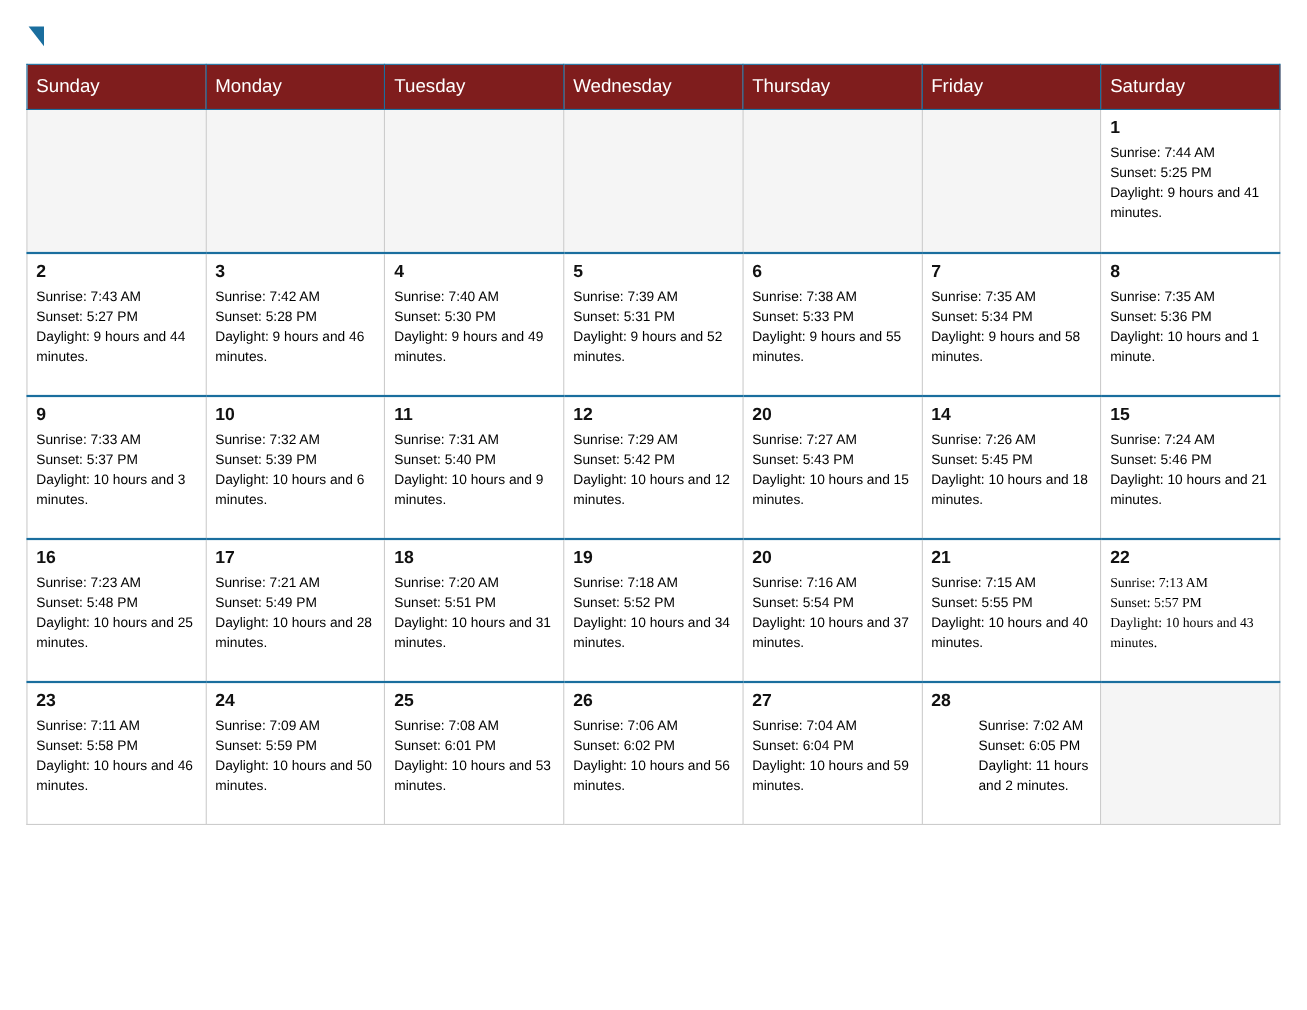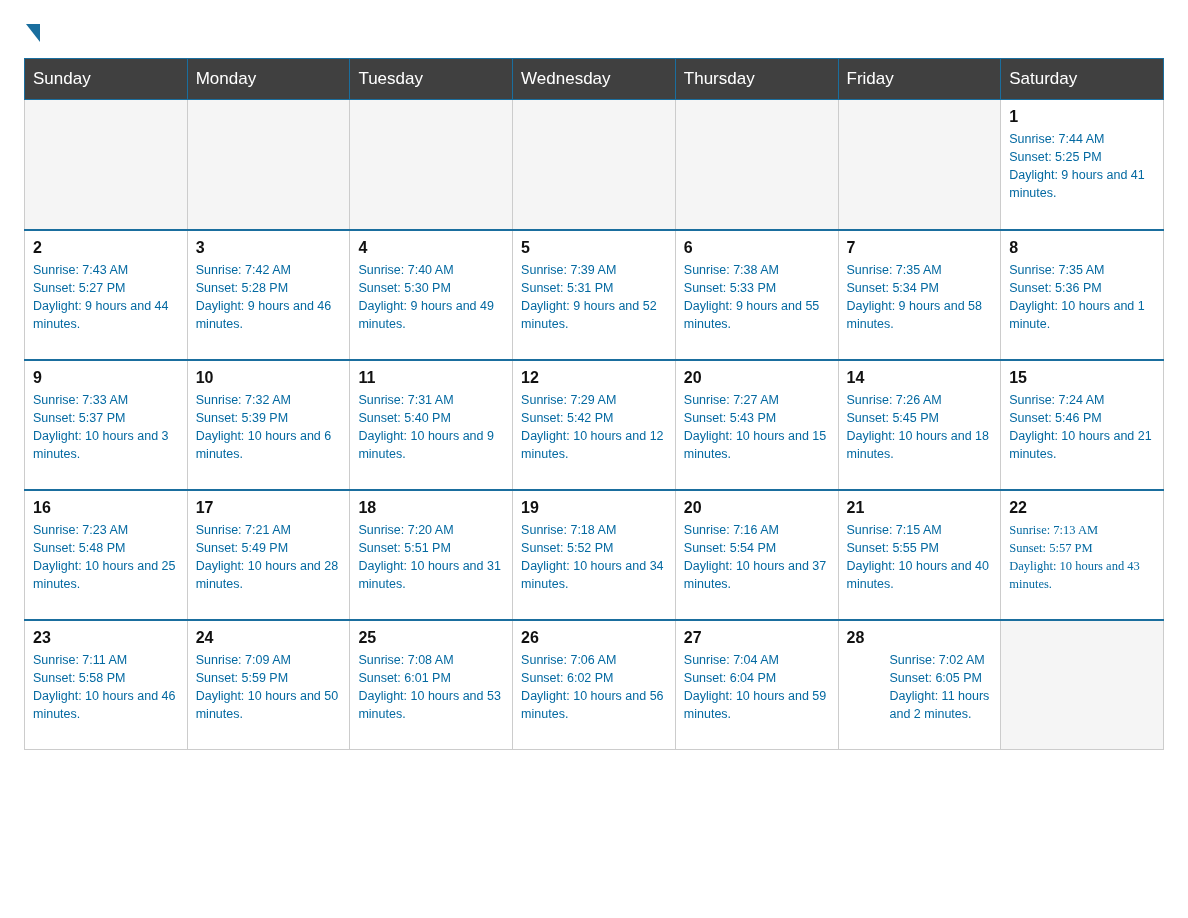--- a/index.html
+++ b/index.html
@@ -55,21 +55,21 @@
       font-size: 20px;
       color: #444;
       margin-top: 4px;
     }
     .calendar {
       width: 100%;
       border-collapse: collapse;
       border: 1px solid #ccc;
     }
     .calendar th {
-      background-color: #404040;
+      background-color: #7f1d1d;
       color: #fff;
       padding: 10px 8px;
       text-align: left;
       font-size: 17px;
       font-weight: normal;
       border: 1px solid #1a6e9e;
     }
     .calendar td {
       vertical-align: top;
       padding: 8px;
@@ -87,21 +87,21 @@
     .day-num {
       font-size: 16px;
       font-weight: bold;
       display: block;
       margin-bottom: 4px;
       color: #111;
     }
     .day-info {
       font-size: 12.5px;
       line-height: 1.45;
-      color: #0369a1;
+      color: #000000;
     }
     .row-border td {
       border-top: 2px solid #1a6e9e;
     }
   </style>
 </head>
 <body>
 
 <div class="header">
   <div class="logo">

